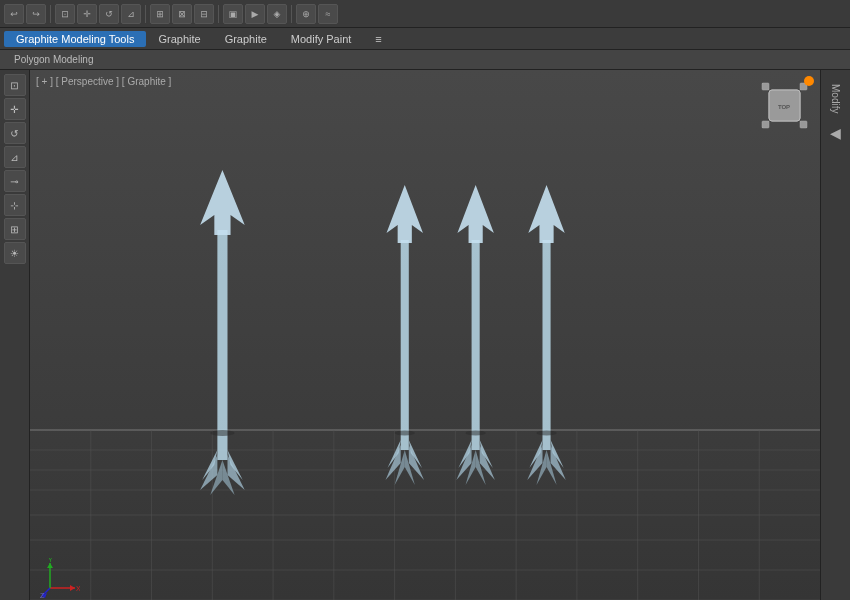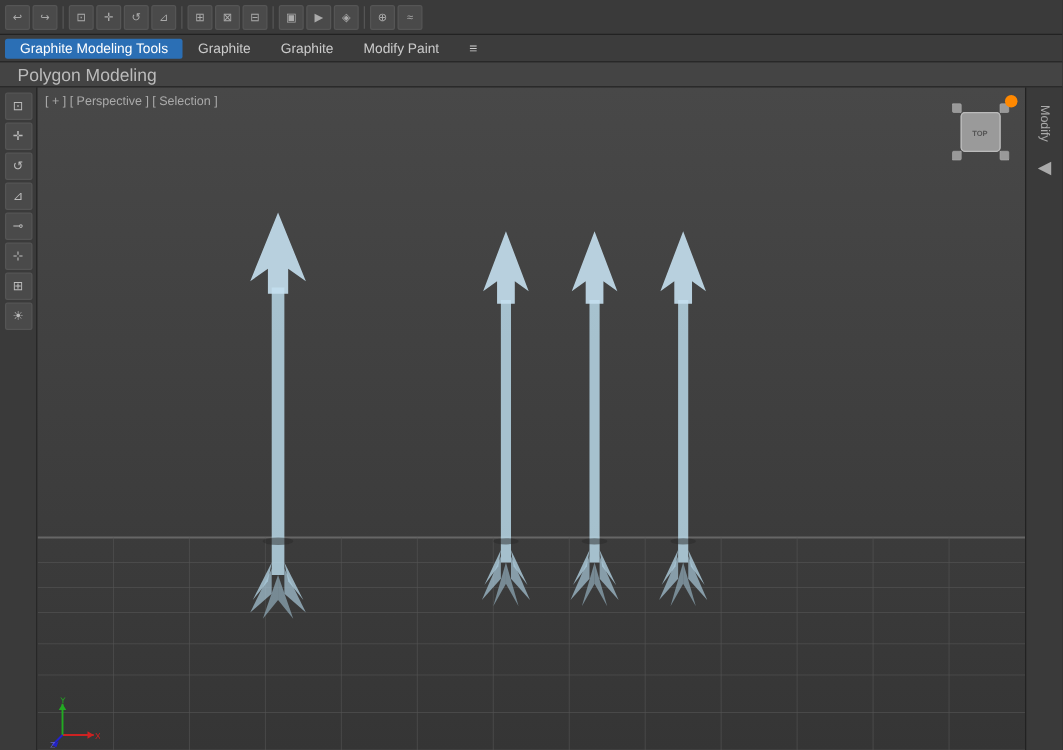--- a/index.html
+++ b/index.html
@@ -63,21 +63,21 @@
     #sub-menu-bar {
       height: 20px;
       background: #444;
       border-bottom: 1px solid #222;
       display: flex;
       align-items: center;
       padding: 0 6px;
     }
     .sub-menu-item {
       padding: 1px 8px;
-      font-size: 14px;
+      font-size: 10px;
       color: #bbb;
       cursor: pointer;
     }
 
     
     #main-layout {
       display: flex;
       height: calc(600px - 70px);
     }
 
@@ -232,21 +232,21 @@
     <div class="left-tool">⊸</div>
     <div class="left-tool">⊹</div>
     <div class="left-tool">⊞</div>
     <div class="left-tool">☀</div>
   </div>
 
   <div id="viewport">
 
     <div id="orange-dot"></div>
 
-    <div id="viewport-label">[ + ] [ Perspective ] [ Selection ]</div>
+    <div id="viewport-label">[ + ] [ Perspective ] [ Graphite ]</div>
 
     <div id="view-cube">
       <svg width="55" height="55" viewBox="0 0 55 55">
 
         <rect x="12" y="12" width="31" height="31" rx="3" fill="#888" stroke="#aaa" stroke-width="1"></rect>
 
         <line x1="12" y1="12" x2="5" y2="5" stroke="#aaa" stroke-width="1"></line>
         <line x1="43" y1="12" x2="50" y2="5" stroke="#aaa" stroke-width="1"></line>
         <line x1="43" y1="43" x2="50" y2="50" stroke="#aaa" stroke-width="1"></line>
         <line x1="12" y1="43" x2="5" y2="50" stroke="#aaa" stroke-width="1"></line>

